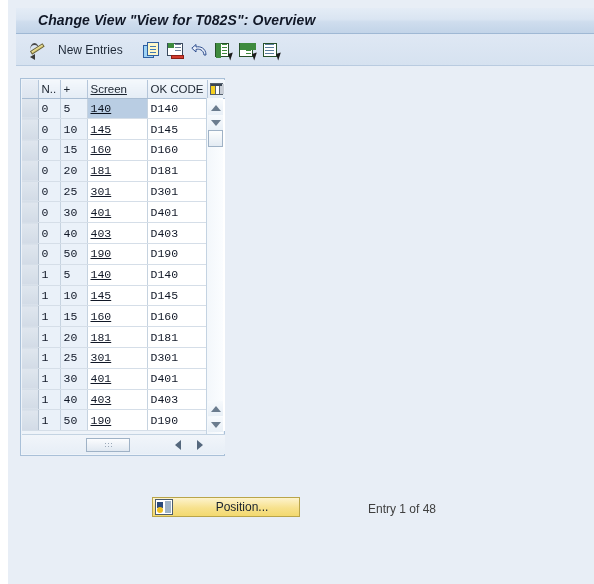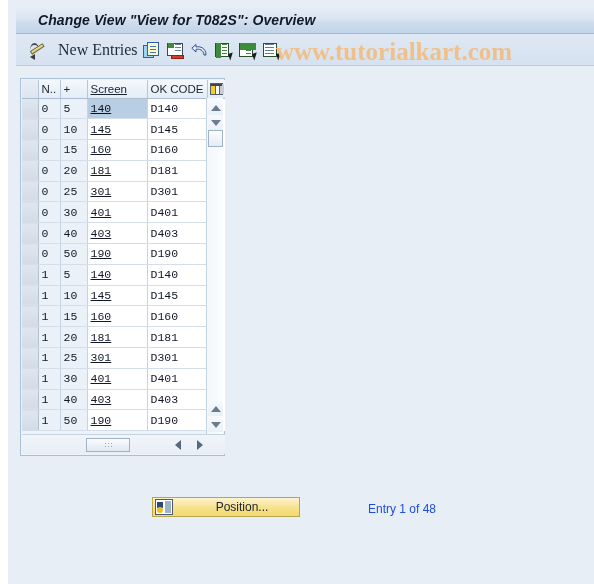--- a/index.html
+++ b/index.html
@@ -51,24 +51,23 @@
     box-sizing: border-box;
   }
   .tb-item {
     position: absolute;
     top: 6px;
     height: 20px;
     display: flex;
     align-items: center;
   }
   .tb-label {
-    font-size: 16px;
+    font-size: 12px;
     color: #1f2937;
     white-space: nowrap;
-    font-family: Liberation Serif, serif;
   }
   .watermark {
     position: absolute;
     left: 268px; top: 38px;
     font-family: "Liberation Serif", serif;
     font-size: 25px;
     font-weight: bold;
     color: #f0c08a;
     white-space: nowrap;
     letter-spacing: 0px;
@@ -274,21 +273,21 @@
   .pos-icon .dot {
     position: absolute; left: 1px; bottom: 1px;
     width: 6px; height: 6px;
     background: #f0c020;
     border-radius: 50%;
   }
   .entry-text {
     position: absolute;
     left: 360px; top: 502px;
     font-size: 12px;
-    color: #1d4ed8;
+    color: #404040;
     white-space: nowrap;
   }
   
   .ico { position: relative; width: 18px; height: 17px; flex: none; }
   .ico.pencil {
     width: 19px; height: 17px;
   }
   .pencil .shaft {
     position: absolute; left: 1px; top: 9px;
     width: 15px; height: 4px;
@@ -457,21 +456,20 @@
       <span class="ico gsheet plain">
         <span class="sheet"></span>
 
         <span class="rows"></span>
         <span class="cursor"></span>
       </span>
     </div>
 
   </div>
 
-  <div class="watermark">www.tutorialkart.com</div>
 
   <div class="table-panel">
 
     <table class="grid">
       <thead>
         <tr>
           <th class="hdr-sel col-sel"></th>
           <th class="col-n">N..</th>
           <th class="col-p">+</th>
           <th class="col-scr">Screen</th>

